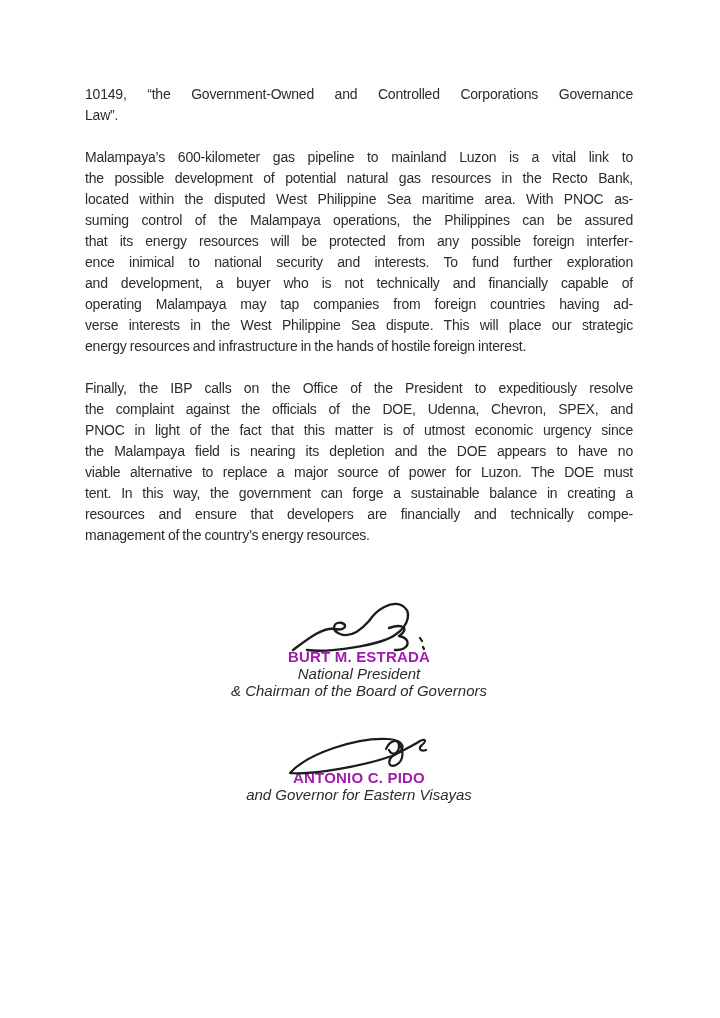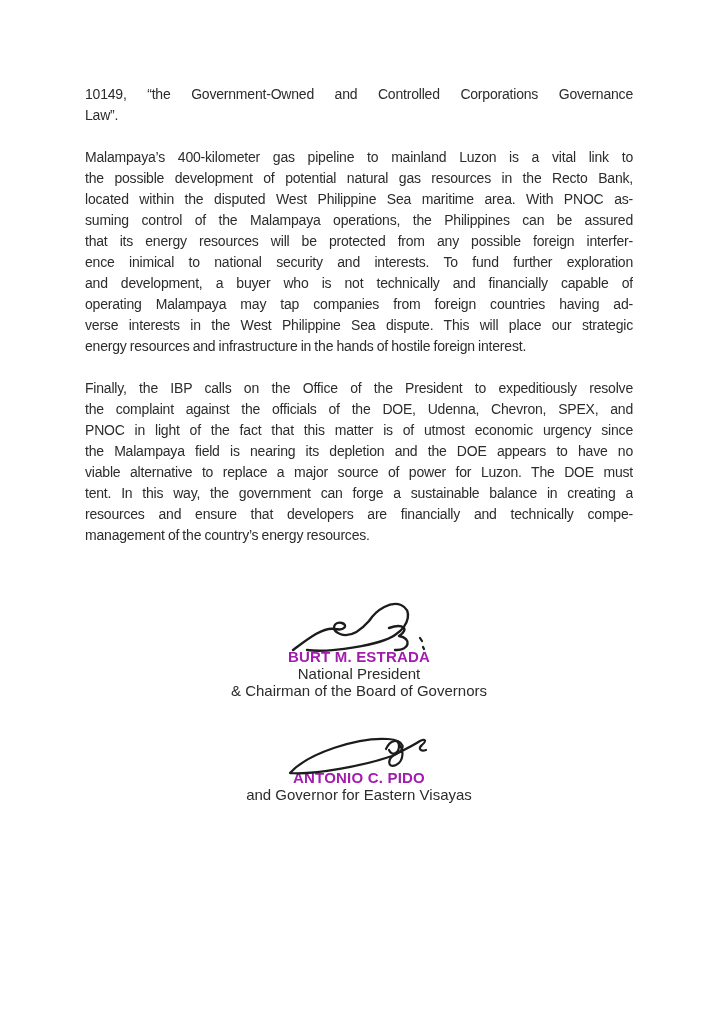--- a/index.html
+++ b/index.html
@@ -64,41 +64,42 @@
     line-height: 17px;
     letter-spacing: 0.2px;
     color: #a21caf;
   }
   .sig-name-1 { margin-top: -8px; }
   .sig-name-2 { margin-top: -9px; }
   .sig-title {
     font-size: 15px;
     line-height: 17px;
     color: #2c2c2c;
+    font-style: italic;
   }
   svg path {
     fill: none;
     stroke: #1c1c1c;
     stroke-linecap: round;
     stroke-linejoin: round;
   }
 </style>
 </head>
 <body>
 
 <div class="page">
   <div class="content">
 
     <div>
         <div class="paragraph">
           <div class="line">10149, “the Government-Owned and Controlled Corporations Governance</div>
           <div class="line last">Law”.</div>
         </div>
         <div class="paragraph">
-          <div class="line">Malampaya’s 400-kilometer gas pipeline to mainland Luzon is a vital link to</div>
+          <div class="line">Malampaya’s 600-kilometer gas pipeline to mainland Luzon is a vital link to</div>
           <div class="line">the possible development of potential natural gas resources in the Recto Bank,</div>
           <div class="line">located within the disputed West Philippine Sea maritime area. With PNOC as-</div>
           <div class="line">suming control of the Malampaya operations, the Philippines can be assured</div>
           <div class="line">that its energy resources will be protected from any possible foreign interfer-</div>
           <div class="line">ence inimical to national security and interests. To fund further exploration</div>
           <div class="line">and development, a buyer who is not technically and financially capable of</div>
           <div class="line">operating Malampaya may tap companies from foreign countries having ad-</div>
           <div class="line">verse interests in the West Philippine Sea dispute. This will place our strategic</div>
           <div class="line last">energy resources and infrastructure in the hands of hostile foreign interest.</div>
         </div>

